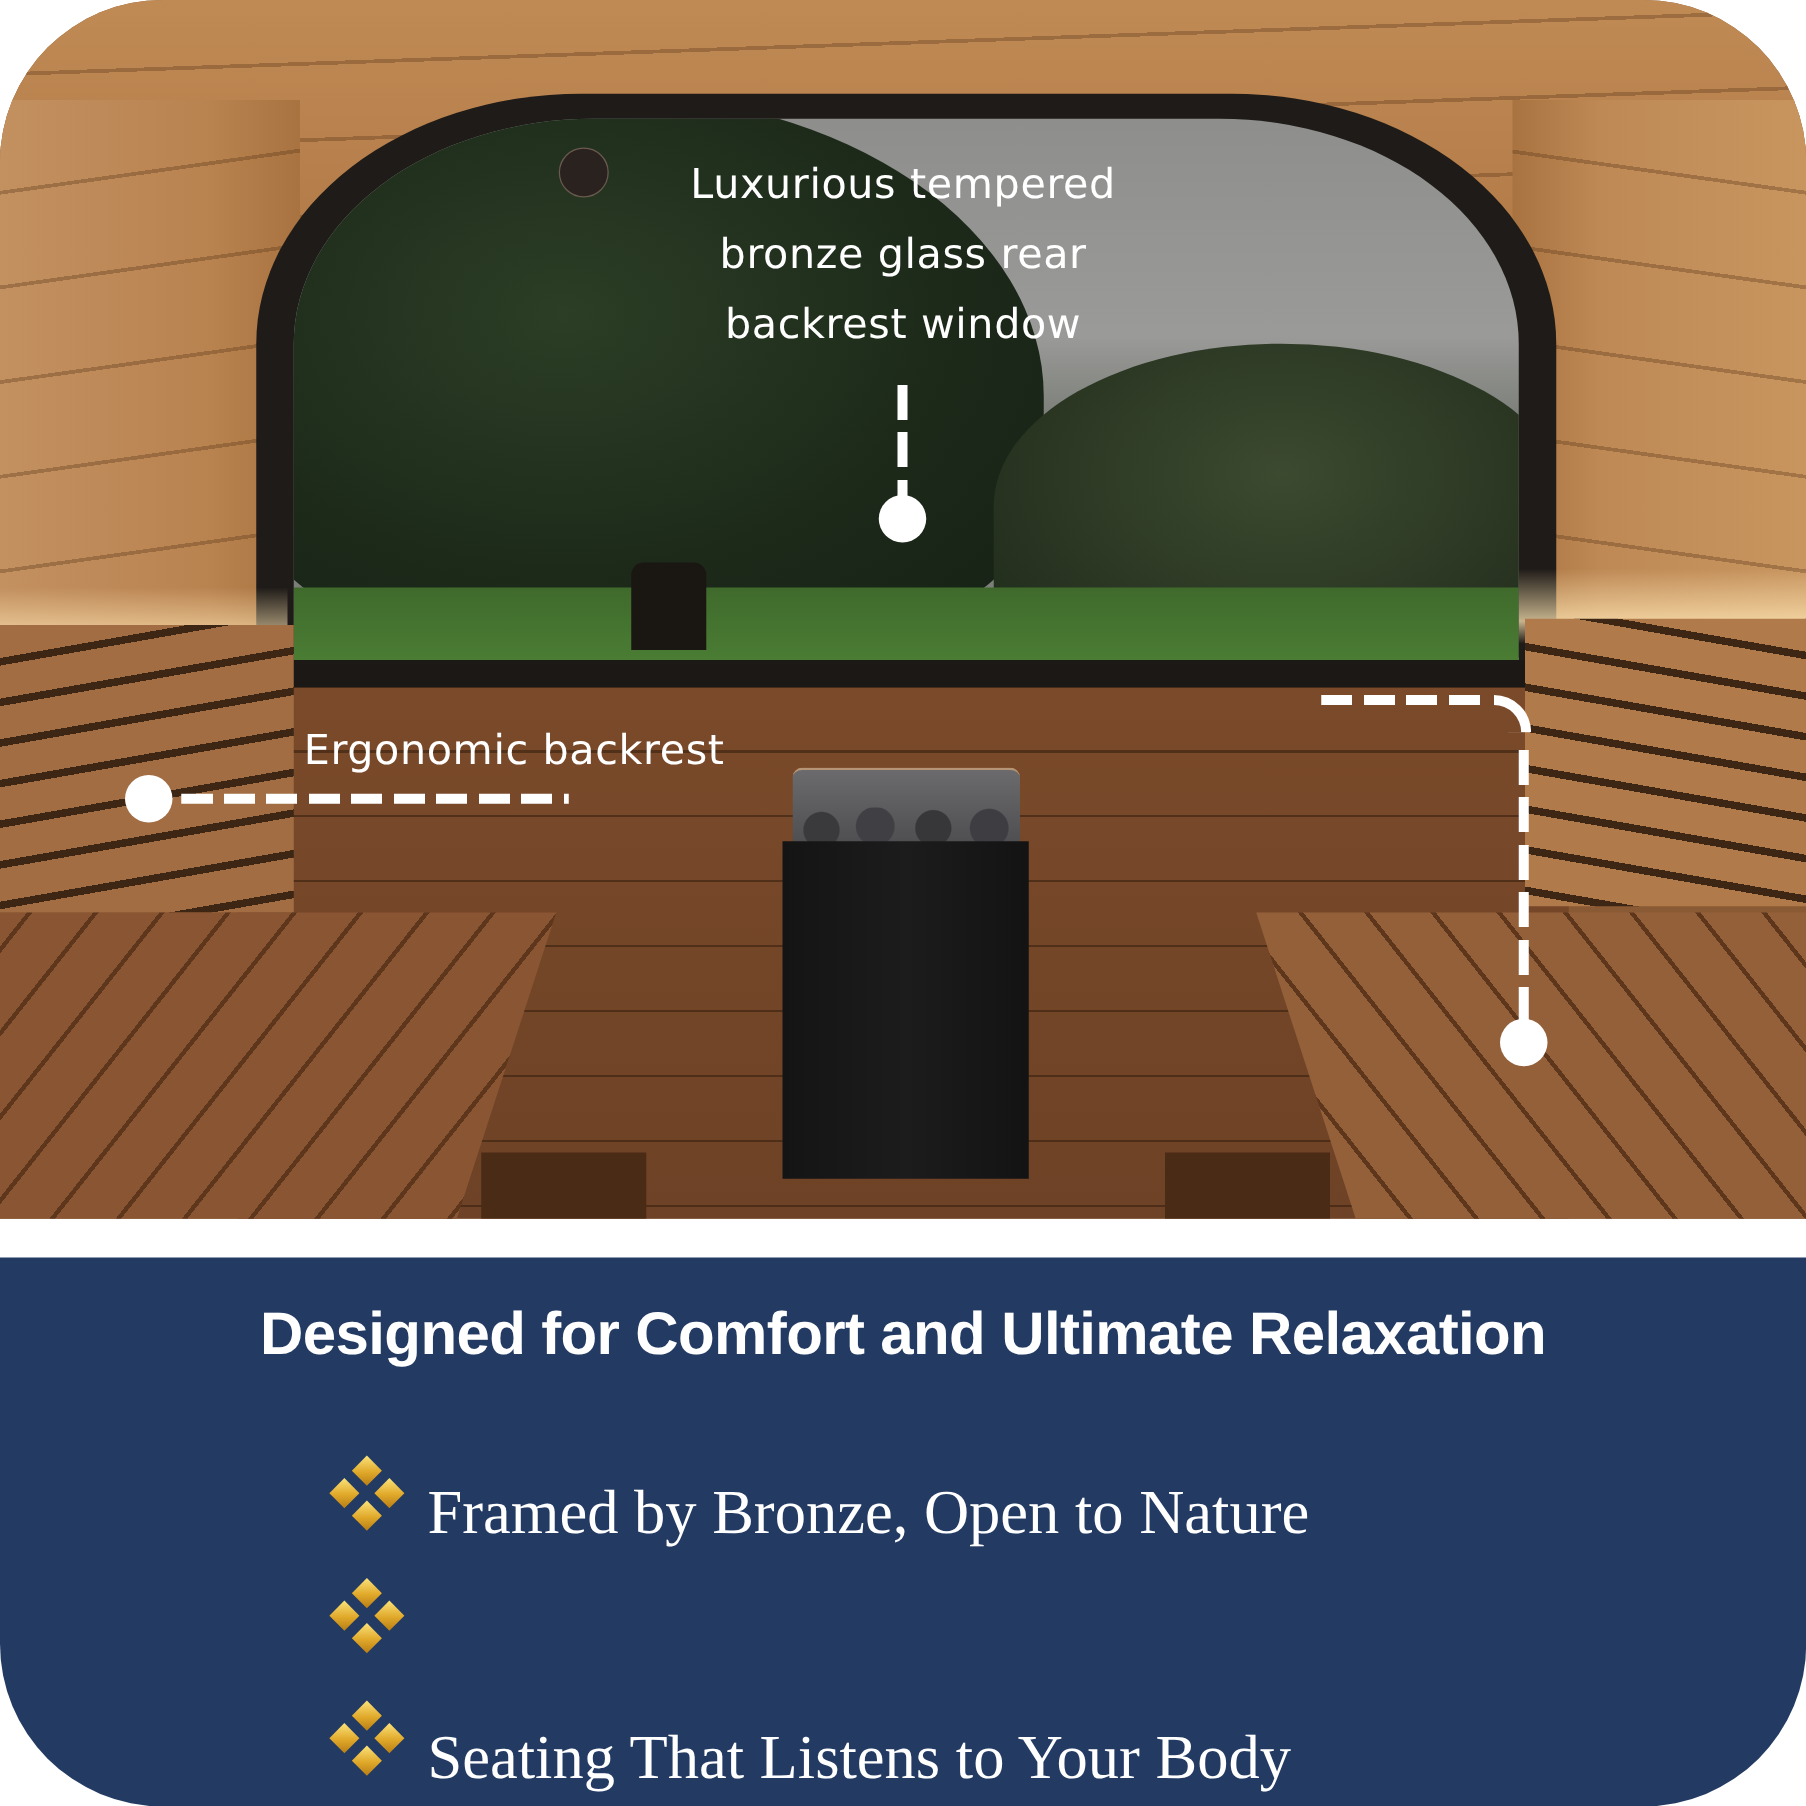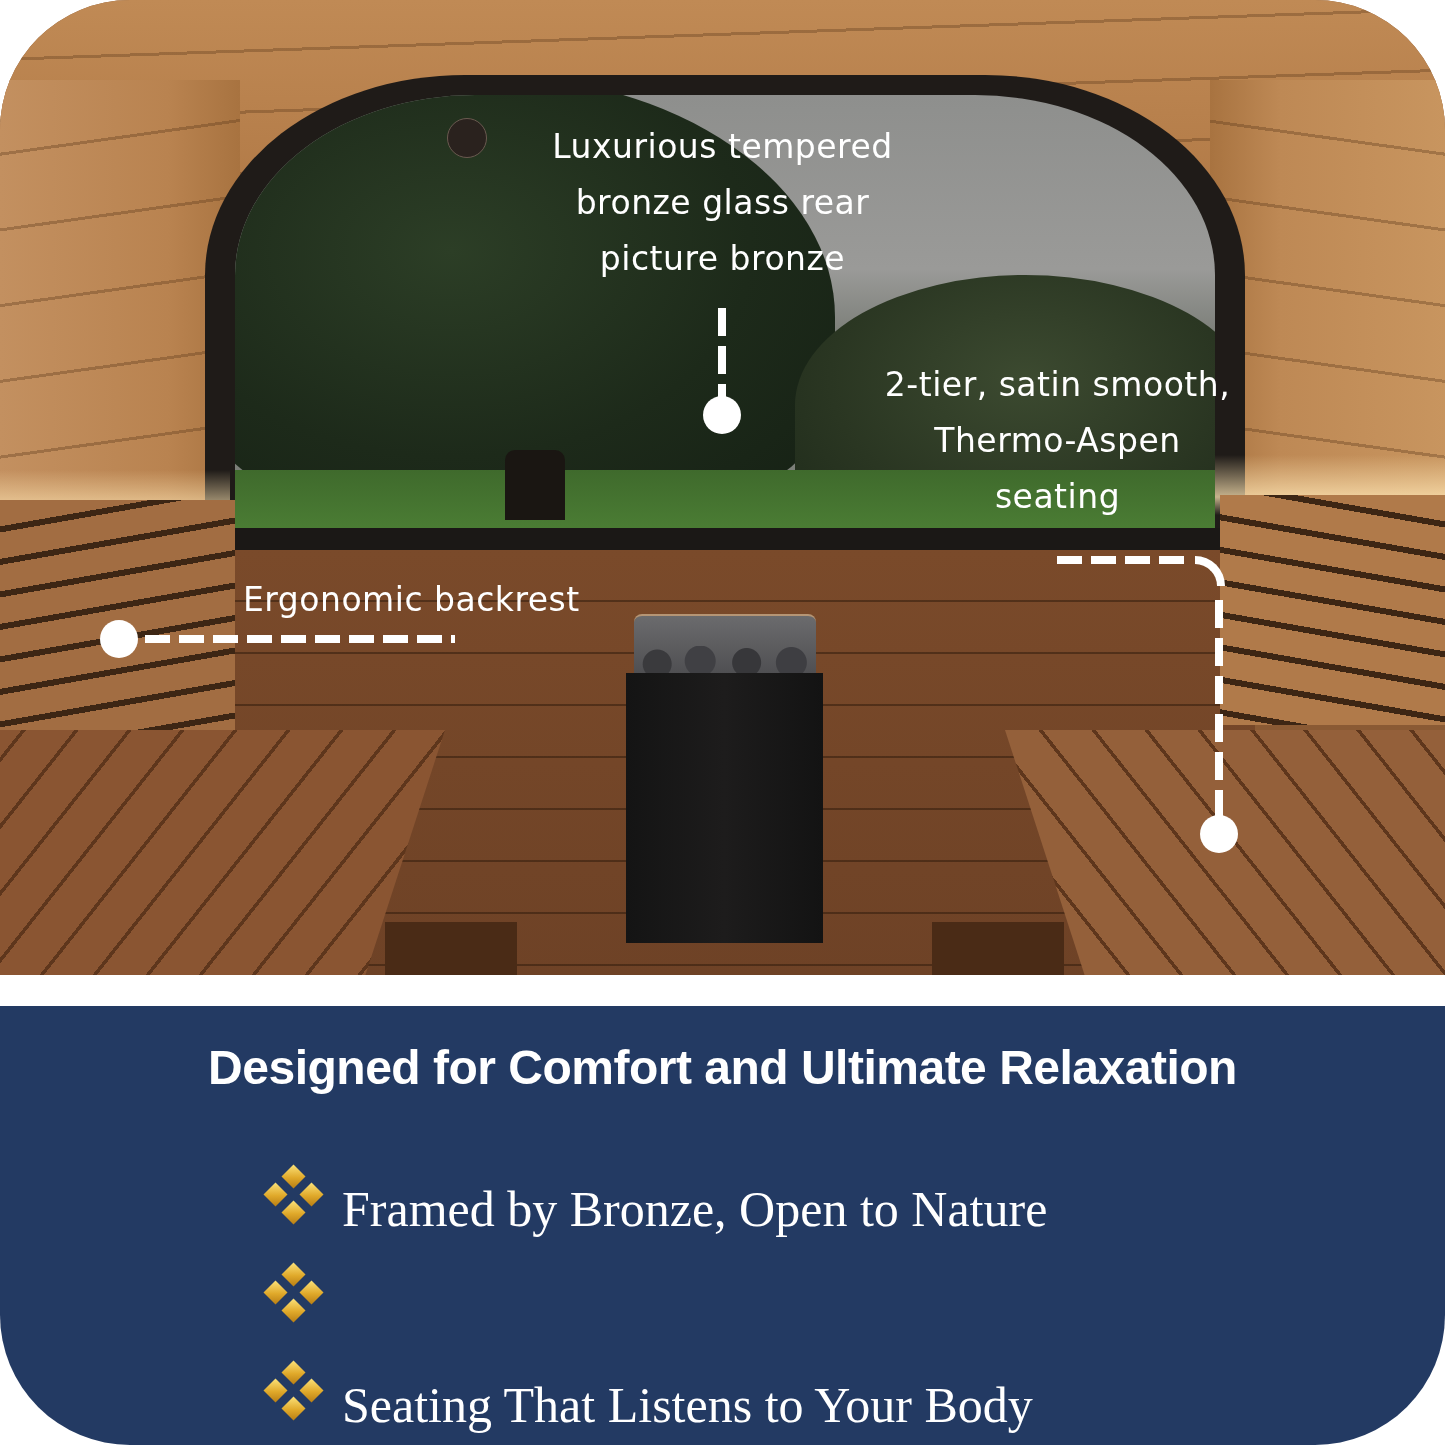--- a/index.html
+++ b/index.html
@@ -122,30 +122,25 @@
   <div class="step-left"></div>
   <div class="step-right"></div>
 
   <div class="heater-top"></div>
   <div class="heater-stones"></div>
   <div class="heater-body"></div>
 
   <div class="callout" style="left:500px; top:119px; width:445px;">
     <div>Luxurious tempered</div>
     <div>bronze glass rear</div>
-    <div>picture bronze</div>
+    <div>backrest window</div>
   </div>
   <div class="dash-v" style="left:718px; top:308px; height:92px;"></div>
   <div class="dot" style="left:703px; top:396px;"></div>
 
-  <div class="callout" style="left:840px; top:357px; width:435px;">
-    <div>2-tier, satin smooth,</div>
-    <div>Thermo-Aspen</div>
-    <div>seating</div>
-  </div>
   <div class="dash-h" style="left:1057px; top:556px; width:135px;"></div>
   <div class="corner-arc" style="left:1195px; top:556px;"></div>
   <div class="dash-v" style="left:1215px; top:600px; height:218px;"></div>
   <div class="dot" style="left:1200px; top:815px;"></div>
 
   <div class="callout" style="left:243px; top:554px; text-align:left;margin-top:18px;">
     <div>Ergonomic backrest</div>
   </div>
   <div class="dot" style="left:100px; top:620px;"></div>
   <div class="dash-h" style="left:145px; top:635px; width:310px;"></div>

